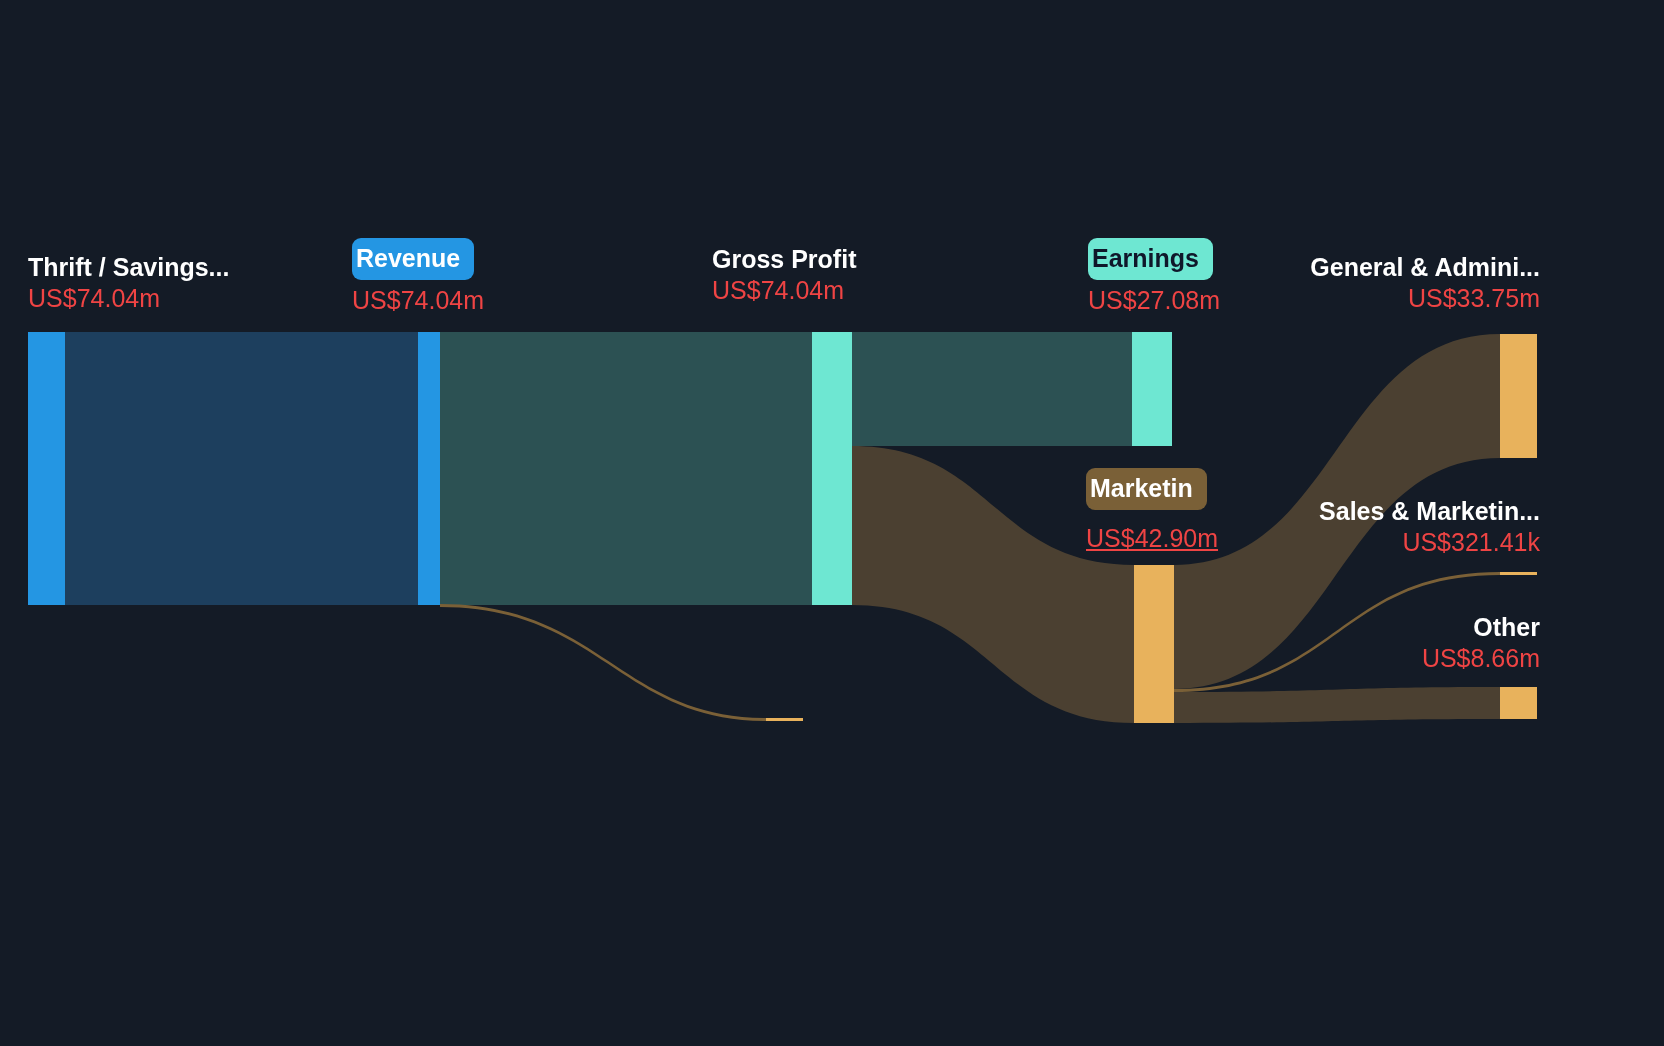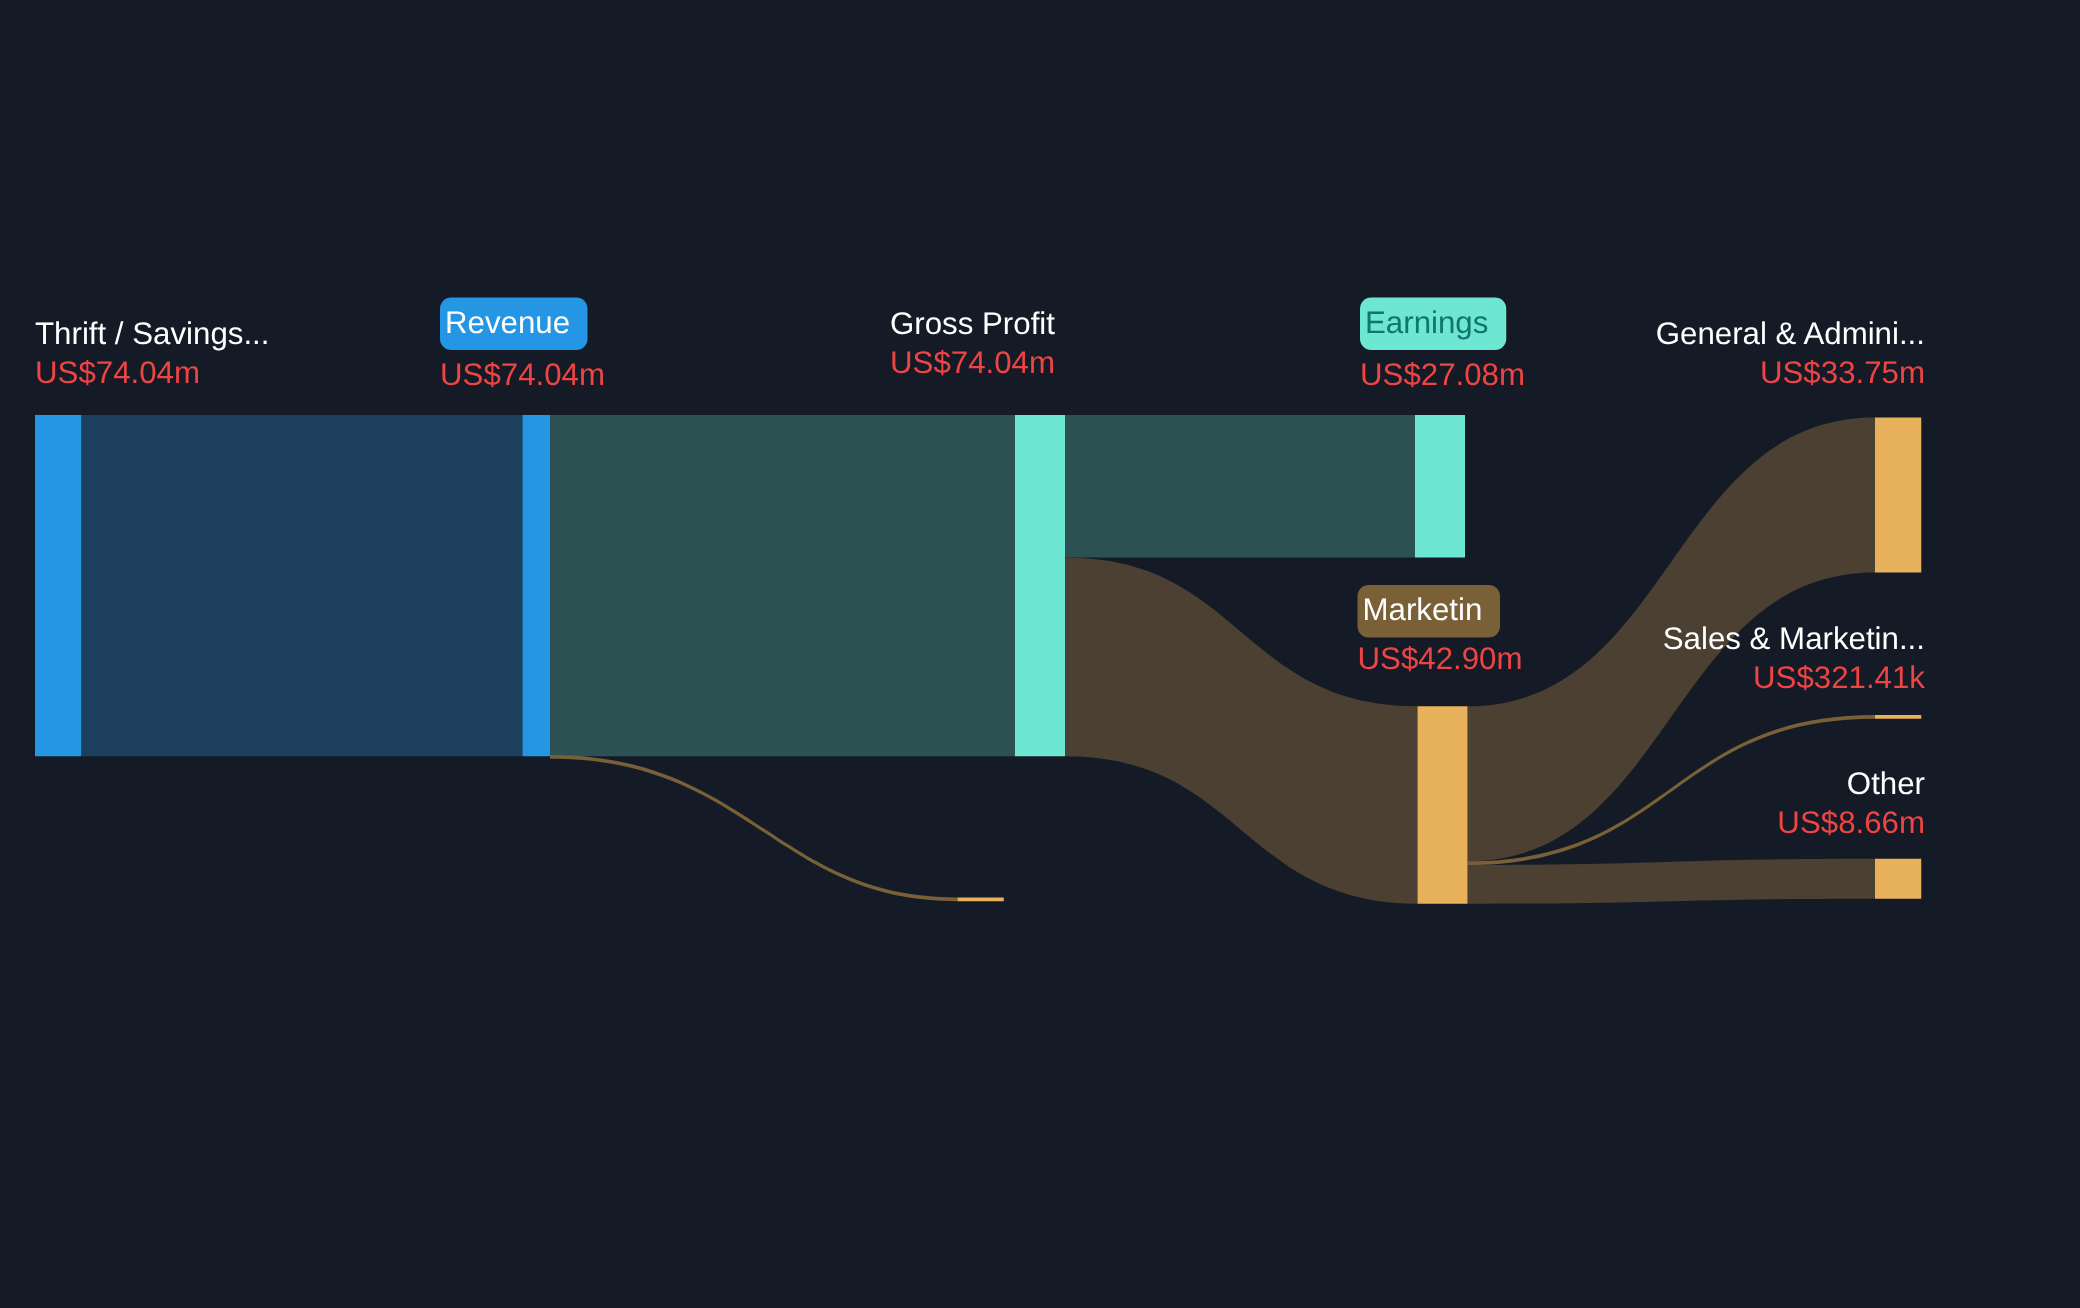--- a/index.html
+++ b/index.html
@@ -30,30 +30,30 @@
   }
   .nodelabel {
     position: absolute;
     white-space: nowrap;
     pointer-events: none;
   }
   .nl-title {
     font-size: 25px;
     color: #ffffff;
     line-height: 30px;
-    font-weight: 400;
+    font-weight: 700;
   }
   .nl-title.pill {
     display: inline-block;
     padding: 5px 14px 7px 4px;
     border-radius: 9px;
     color: #ffffff;
   }
   .nl-title.pill.dark-text {
-    color: #0f766e;
+    color: #0f172a;
   }
   .nl-value {
     font-size: 25px;
     color: #ef4444;
     line-height: 32px;
     font-weight: 400;
   }
   .align-right { text-align: right; }
   .align-left  { text-align: left; }
   .align-center{ text-align: center; }
@@ -121,21 +121,21 @@
   </div>
 
 
   <div class="nodelabel align-left" style="left:1088px; top:238px;">
     <div class="nl-title pill dark-text" style="background:#6ee7d2;">Earnings</div>
     <div class="nl-value" style="margin-top:4px;">US$27.08m</div>
   </div>
 
   <div class="nodelabel align-left" style="left:1086px; top:468px;">
     <div class="nl-title pill" style="background:#7a6037;">Marketin</div>
-    <div class="nl-value" style="margin-top:1px;">US$42.90m</div>
+    <div class="nl-value" style="margin-top:12px;text-decoration:underline;">US$42.90m</div>
   </div>
 
   <div class="nodelabel align-right" style="left:1100px; top:252px; width:440px;">
     <div class="nl-title">General &amp; Admini...</div>
     <div class="nl-value">US$33.75m</div>
   </div>
 
   <div class="nodelabel align-right" style="left:1100px; top:496px; width:440px;">
     <div class="nl-title">Sales &amp; Marketin...</div>
     <div class="nl-value">US$321.41k</div>

